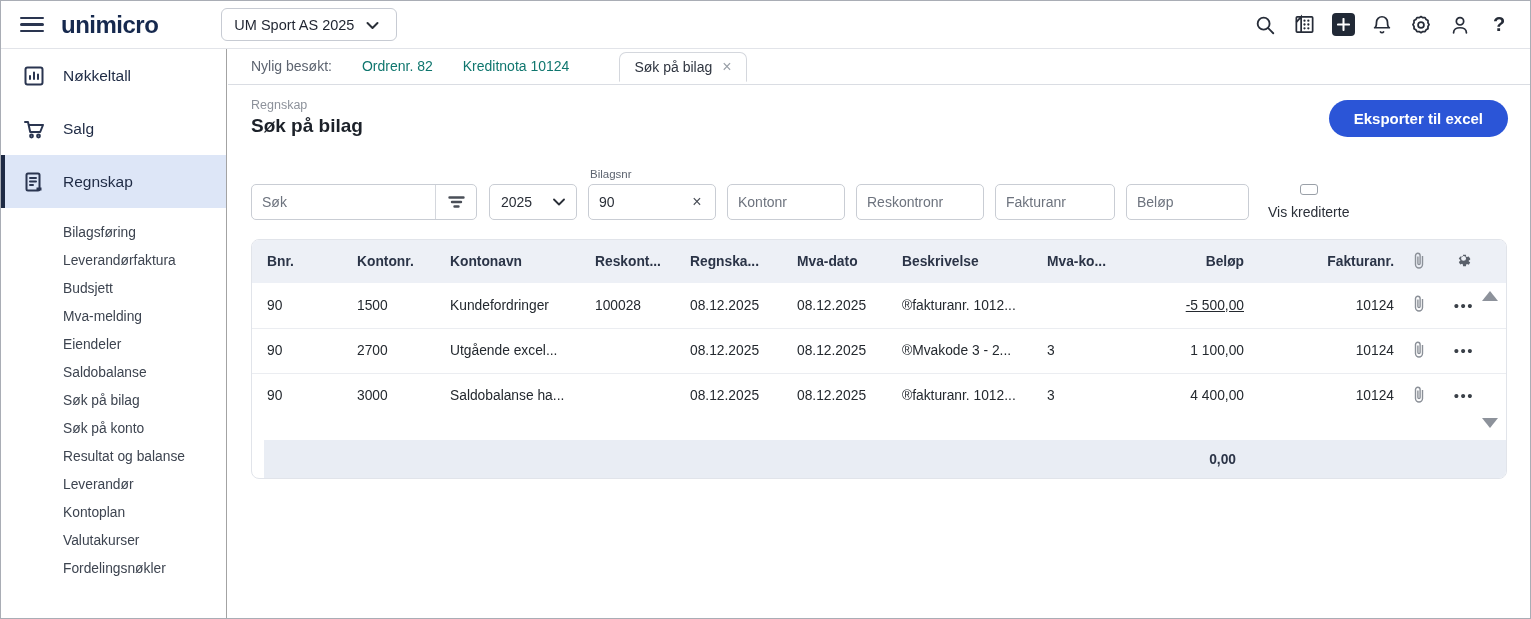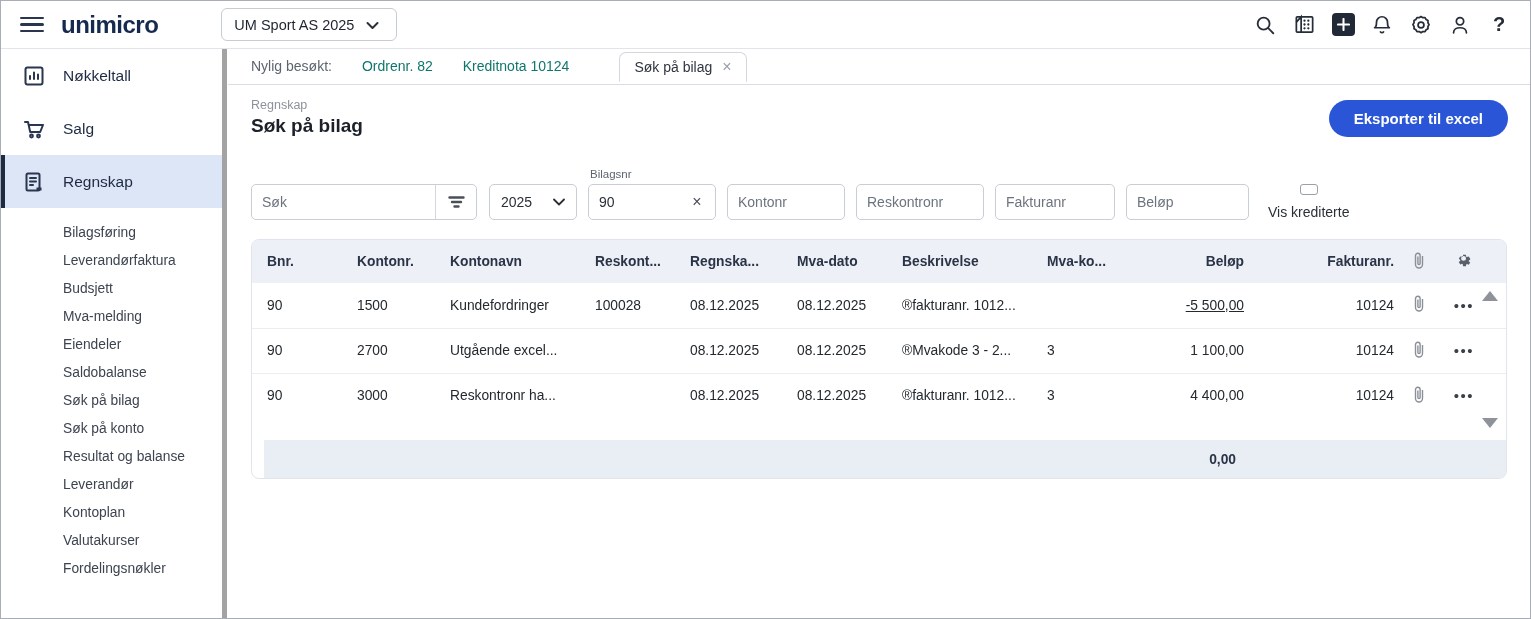--- a/index.html
+++ b/index.html
@@ -23,21 +23,21 @@
   }
   .company-select .chev { margin-left:2px; }
   .topbar-right { margin-left:auto; margin-right:18px; display:flex; align-items:center; gap:13px; }
   .tb-icon { width:26px; height:26px; display:flex; align-items:center; justify-content:center; cursor:pointer; color:#262c38; }
   .tb-icon svg { display:block; }
   .add-box { width:23px; height:23px; background:#212936; border-radius:4px; display:flex; align-items:center; justify-content:center; }
   .help-glyph { font-size:20px; font-weight:600; color:#262c38; }
   
   .sidebar {
     position:absolute; left:0; top:48px; bottom:0; width:226px; background:#fff;
-    border-right:5px solid #a3a3a3; z-index:4;
+    border-right:1px solid #a3a3a3; z-index:4;
   }
   .nav-item {
     height:53px; display:flex; align-items:center; gap:17px; padding-left:21px; cursor:pointer;
     color:#1e2a44; font-size:15.5px; font-weight:500;
   }
   .nav-item .nv-icon { width:24px; height:24px; color:#2a3550; }
   .nav-item.active { background:#dde6f7; position:relative; }
   .nav-item.active::before { content:""; position:absolute; left:0; top:0; bottom:0; width:4px; background:#1e2a44; }
   .subnav { padding-top:10px; }
   .subnav-item {
@@ -371,21 +371,21 @@
             <td class="ta-r">10124</td>
             <td class="clip-cell"><span class="hdr-clip"><svg width="12" height="17" viewBox="0 0 12 17" fill="none" stroke="currentColor" stroke-width="1.4">
                     <path d="M9.5 4v8.5a3.5 3.5 0 01-7 0V3.5a2.3 2.3 0 014.6 0v8a1.1 1.1 0 01-2.2 0V4.5"></path>
                   </svg></span></td>
             <td class="menu-cell"><span class="menu-dots">•••</span></td>
             <td></td>
           </tr>
           <tr>
             <td class="col-first link">90</td>
             <td class="link">3000</td>
-            <td>Reskontronr ha...</td>
+            <td>Saldobalanse ha...</td>
             <td></td>
             <td>08.12.2025</td>
             <td>08.12.2025</td>
             <td>®fakturanr. 1012...</td>
             <td>3</td>
             <td class="ta-r">4 400,00</td>
             <td class="ta-r">10124</td>
             <td class="clip-cell"><span class="hdr-clip"><svg width="12" height="17" viewBox="0 0 12 17" fill="none" stroke="currentColor" stroke-width="1.4">
                     <path d="M9.5 4v8.5a3.5 3.5 0 01-7 0V3.5a2.3 2.3 0 014.6 0v8a1.1 1.1 0 01-2.2 0V4.5"></path>
                   </svg></span></td>

